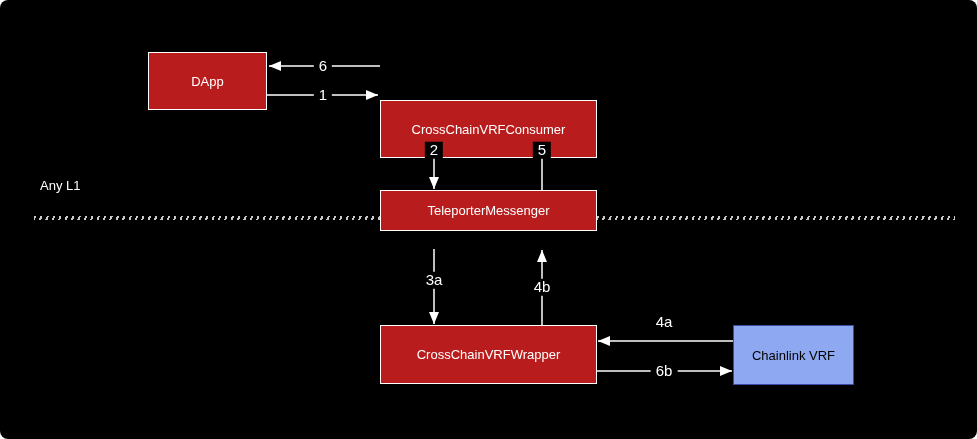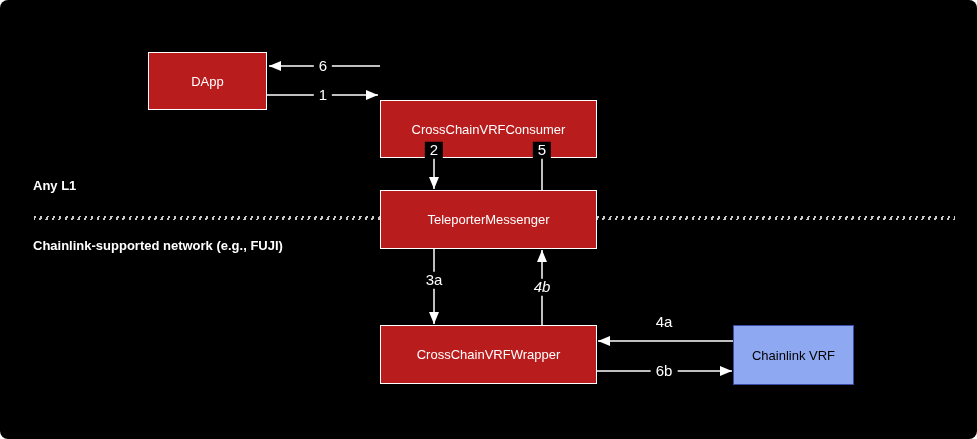--- a/index.html
+++ b/index.html
@@ -29,30 +29,30 @@
     text-align: center;
     z-index: 3;
   }
   .node.accent {
     background: #8EA9F2;
     border: 1.5px solid #3B4CA8;
     color: #000000;
   }
   #node-dapp       { left: 148px; top: 52px;  width: 119px; height: 58px; }
   #node-consumer   { left: 380px; top: 52px;  width: 217px; height: 58px; margin-top: 48px; }
-  #node-teleporter { left: 380px; top: 190px; width: 217px; height: 59px; }
+  #node-teleporter { left: 380px; top: 190px; width: 217px; height: 41px; }
   #node-wrapper    { left: 380px; top: 325px; width: 217px; height: 59px; }
   #node-chainlink  { left: 733px; top: 325px; width: 121px; height: 60px; }
 
   .region-label {
     position: absolute;
-    left: 33px;
+    left: 40px;
     color: #ffffff;
     font-size: 13px;
-    font-weight: bold;
+    font-weight: normal;
     z-index: 2;
     white-space: nowrap;
   }
   #region-top    { top: 178px; }
   #region-bottom { top: 238px; }
 
   .divider {
     position: absolute;
     top: 216px;
     height: 4px;
@@ -85,34 +85,33 @@
     line-height: 1.1;
     padding: 0 5px;
     z-index: 4;
     white-space: nowrap;
   }
   #edge-label-6  { left: 323px; top: 66px; }
   #edge-label-1  { left: 323px; top: 95px; }
   #edge-label-2  { left: 434px; top: 150px; }
   #edge-label-5  { left: 542px; top: 150px; }
   #edge-label-3a { left: 434px; top: 280px; }
-  #edge-label-4b { left: 542px; top: 287px; font-style: italic; }
+  #edge-label-4b { left: 542px; top: 287px; }
   #edge-label-4a { left: 664px; top: 322px; }
   #edge-label-3b { left: 664px; top: 371px; }
 </style>
 </head>
 <body>
 
 <div id="canvas">
 
   <div class="divider" id="divider-left"></div>
   <div class="divider" id="divider-right"></div>
 
   <div class="region-label" id="region-top">Any L1</div>
-  <div class="region-label" id="region-bottom">Chainlink-supported network (e.g., FUJI)</div>
 
   <svg class="edges" viewBox="0 0 977 439" xmlns="http://www.w3.org/2000/svg">
     <defs>
       <marker id="arrowhead" markerUnits="userSpaceOnUse" markerWidth="12" markerHeight="10" refX="12" refY="5" orient="auto">
         <path d="M0,0 L12,5 L0,10 Z" fill="#ffffff"></path>
       </marker>
     </defs>
 
     <line x1="380" y1="66" x2="269" y2="66" marker-end="url(#arrowhead)"></line>
 

